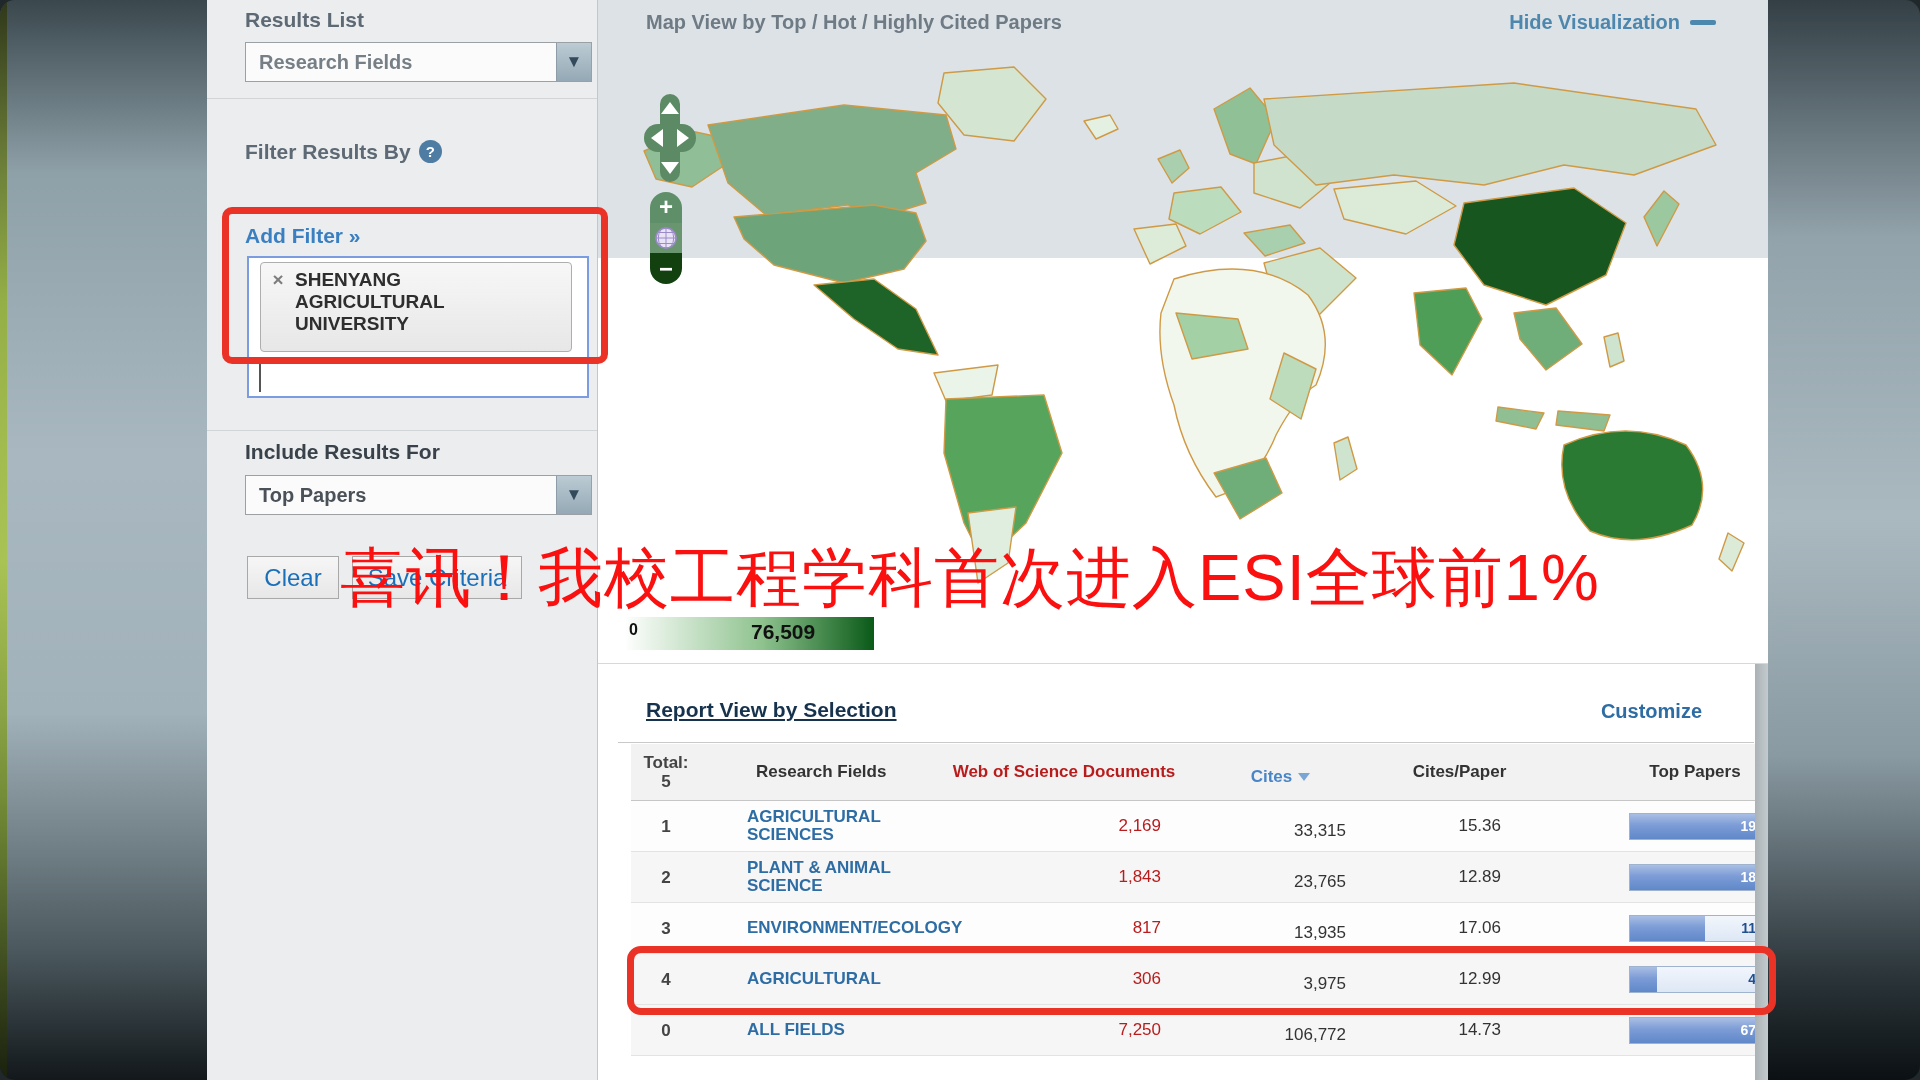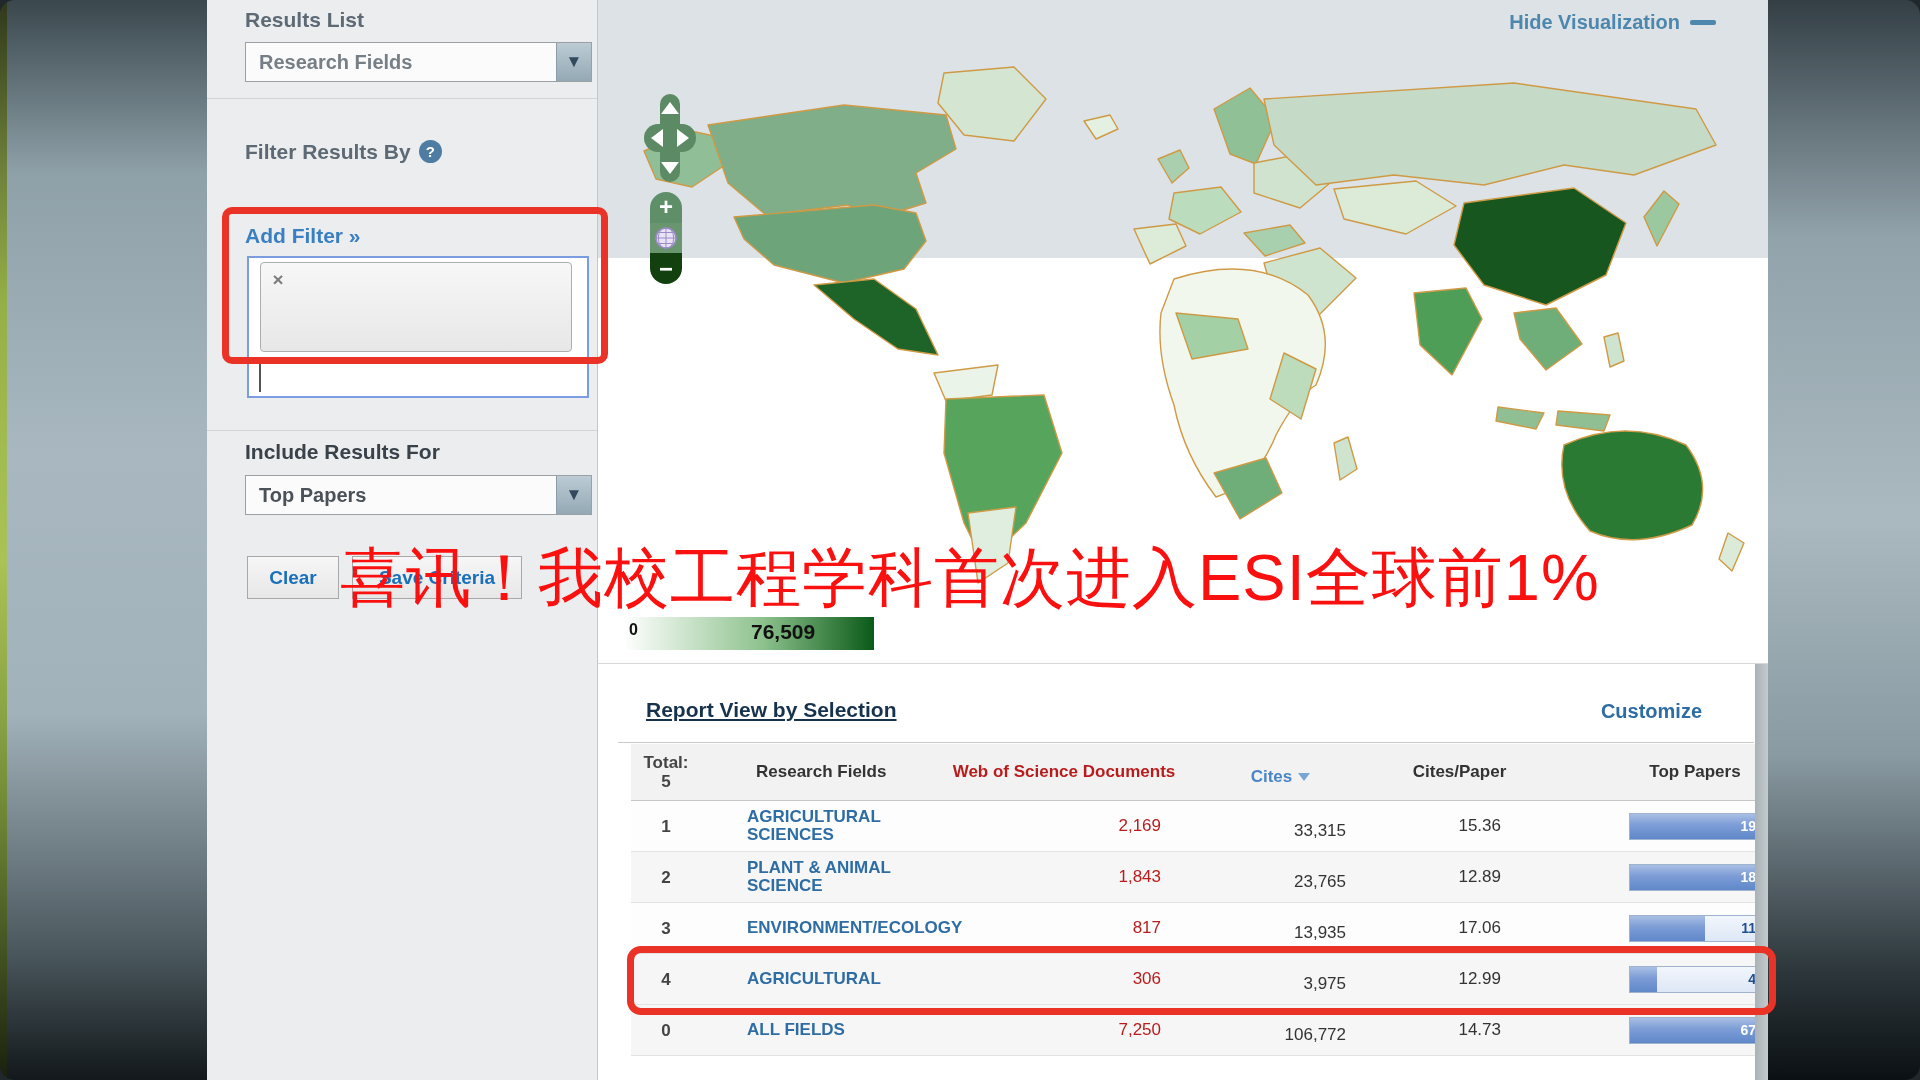--- a/index.html
+++ b/index.html
@@ -33,21 +33,21 @@
     font-weight:bold;font-style:italic;color:#9aa4ab;}
   .add-filter{position:absolute;left:38px;top:224px;font-size:21px;font-weight:bold;color:#3a7fc1;cursor:pointer;}
   .filter-box{position:absolute;left:40px;top:256px;width:338px;height:138px;background:#fff;
     border:2px solid #7b9ce0;}
   .filter-tag{position:absolute;left:11px;top:4px;width:312px;height:90px;border:1px solid #aeaeae;border-radius:4px;
     background:linear-gradient(180deg,#f7f7f7,#e7e7e7);display:flex;padding-top:6px;box-sizing:border-box;}
   .filter-tag .x{width:34px;text-align:center;color:#7d7d7d;font-size:19px;font-weight:bold;cursor:pointer;}
   .filter-tag .txt{width:200px;font-size:19px;line-height:22px;font-weight:bold;color:#2e2e2e;}
   .caret{position:absolute;left:10px;top:102px;width:2px;height:32px;background:#555;}
   .btn{position:absolute;height:41px;background:linear-gradient(180deg,#f6f6f6,#e7e7e7);
-    border:1px solid #a8a8a8;color:#1a6fba;font-size:19px;font-weight:bold;text-align:center;cursor:pointer;
+    border:1px solid #a8a8a8;color:#1a6fba;font-size:24px;font-weight:normal;text-align:center;cursor:pointer;
     display:flex;align-items:center;justify-content:center;font-family:"Liberation Sans",sans-serif;}
 
   
   .main{position:absolute;left:598px;top:0;width:1170px;height:1080px;background:#fff;}
   .map-gray{position:absolute;left:0;top:0;width:100%;height:258px;background:#dce2e6;}
   .map-title{position:absolute;left:48px;top:11px;font-size:20px;font-weight:bold;color:#6e7a84;}
   .hide-vis{position:absolute;right:52px;top:11px;font-size:20px;font-weight:bold;color:#4d87ad;cursor:pointer;
     display:flex;align-items:center;gap:10px;}
   .hide-vis .dash{width:26px;height:5px;border-radius:2px;background:#4d87ad;}
 
@@ -131,40 +131,42 @@
     <div class="sb-h" style="top:140px">
       <span>Filter Results By</span><span class="help-badge">?</span>
     </div>
 
 
     <div class="add-filter">Add Filter »</div>
 
     <div class="filter-box">
       <div class="filter-tag">
         <div class="x">×</div>
+        <div class="txt">SHENYANG AGRICULTURAL UNIVERSITY</div>
       </div>
       <div class="caret"></div>
     </div>
 
     <div class="sb-divider" style="top:430px"></div>
 
     <div class="sb-h2" style="top:440px">Include Results For</div>
 
     <div class="select dark" style="top:475px">
       <div class="val">Top Papers</div>
       <div class="chev">▼</div>
     </div>
 
     <div class="btn" style="left:40px;top:556px;width:90px">Clear</div>
     <div class="btn" style="left:145px;top:556px;width:168px">Save Criteria</div>
   </div>
 
   <div class="main">
     <div class="map-gray"></div>
 
+    <div class="map-title">Map View by Top / Hot / Highly Cited Papers</div>
     <div class="hide-vis">
       <span>Hide Visualization</span>
         <span class="dash"></span>
     </div>
 
     <svg class="world-map" width="1138" height="530" viewBox="0 0 1138 530">
       <g stroke="#cf9a45" stroke-width="1.4" stroke-linejoin="round">
 
         <path d="M28,96 L75,76 112,84 106,112 76,132 40,124 Z" fill="#8fbe97"></path>
 

